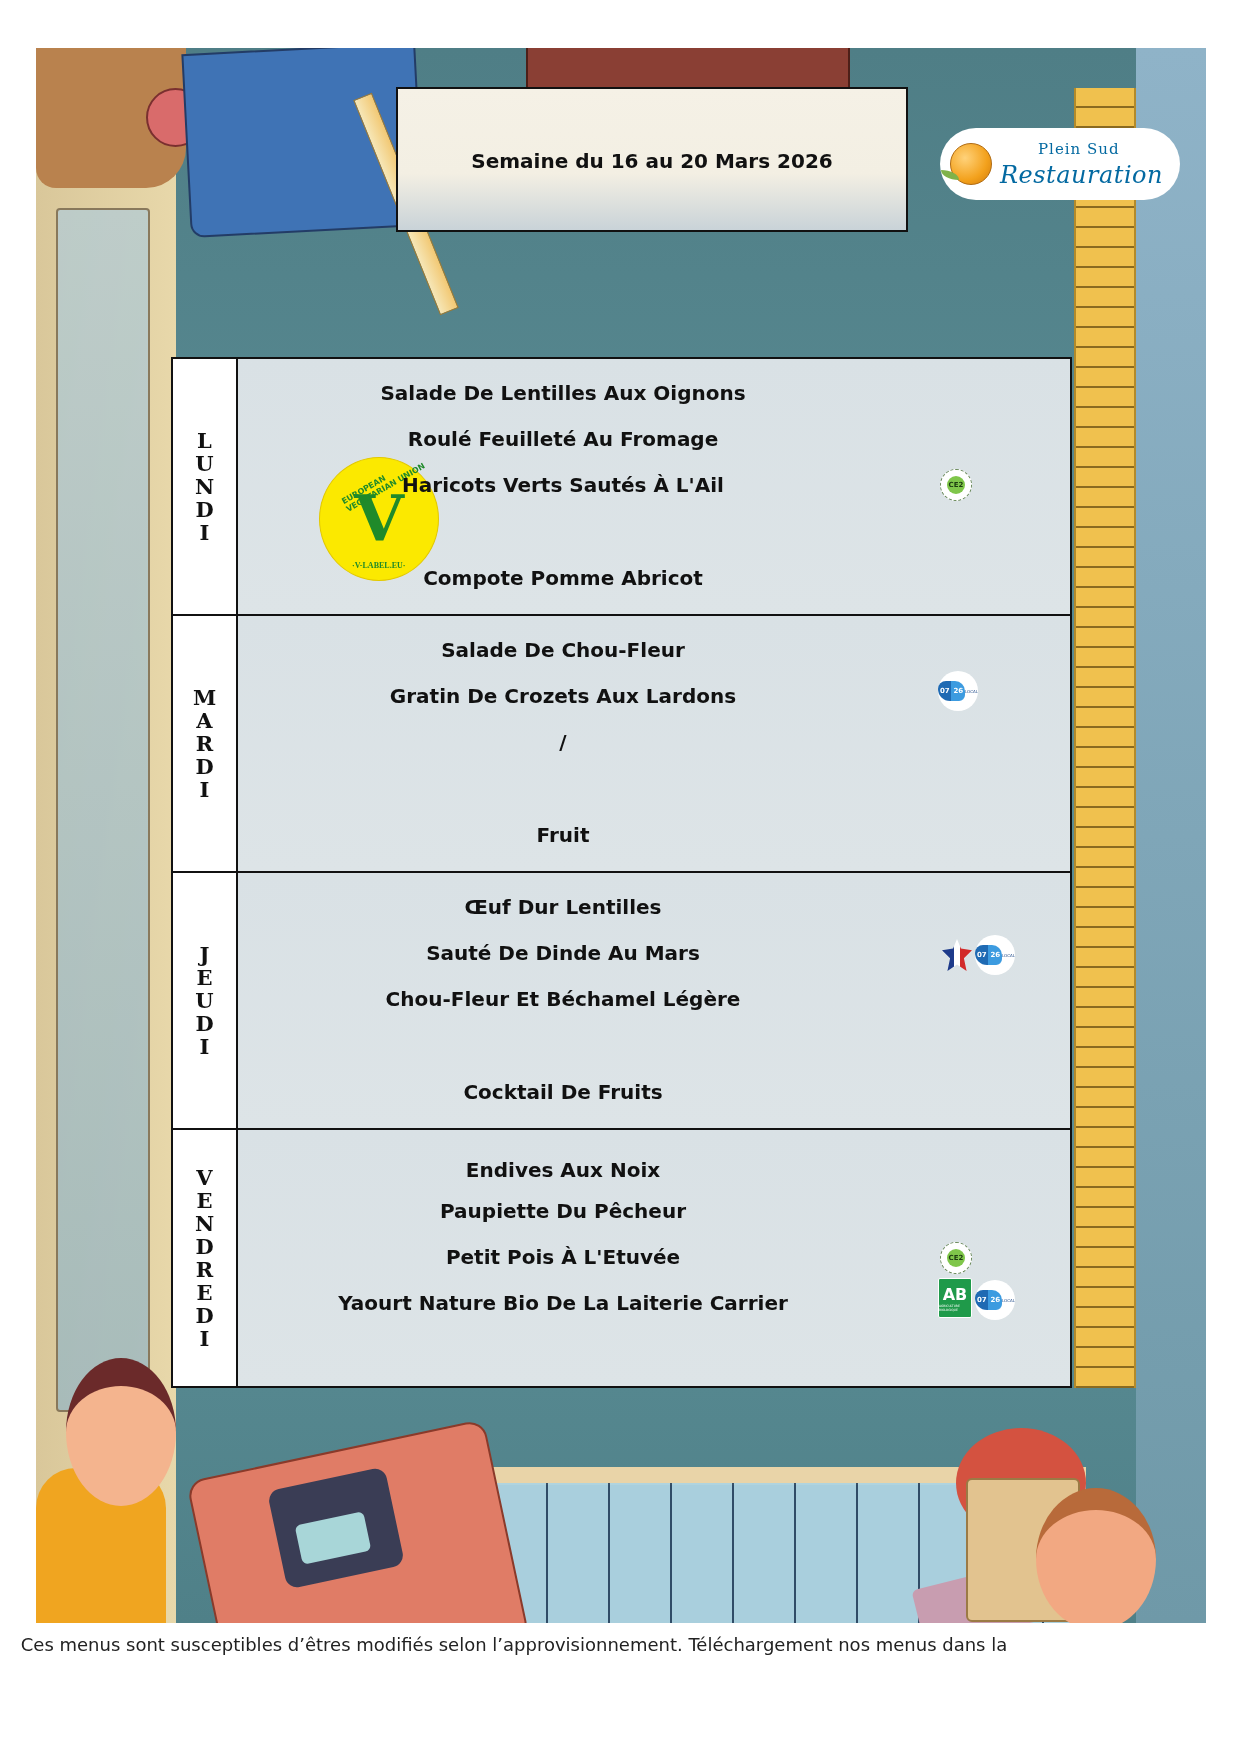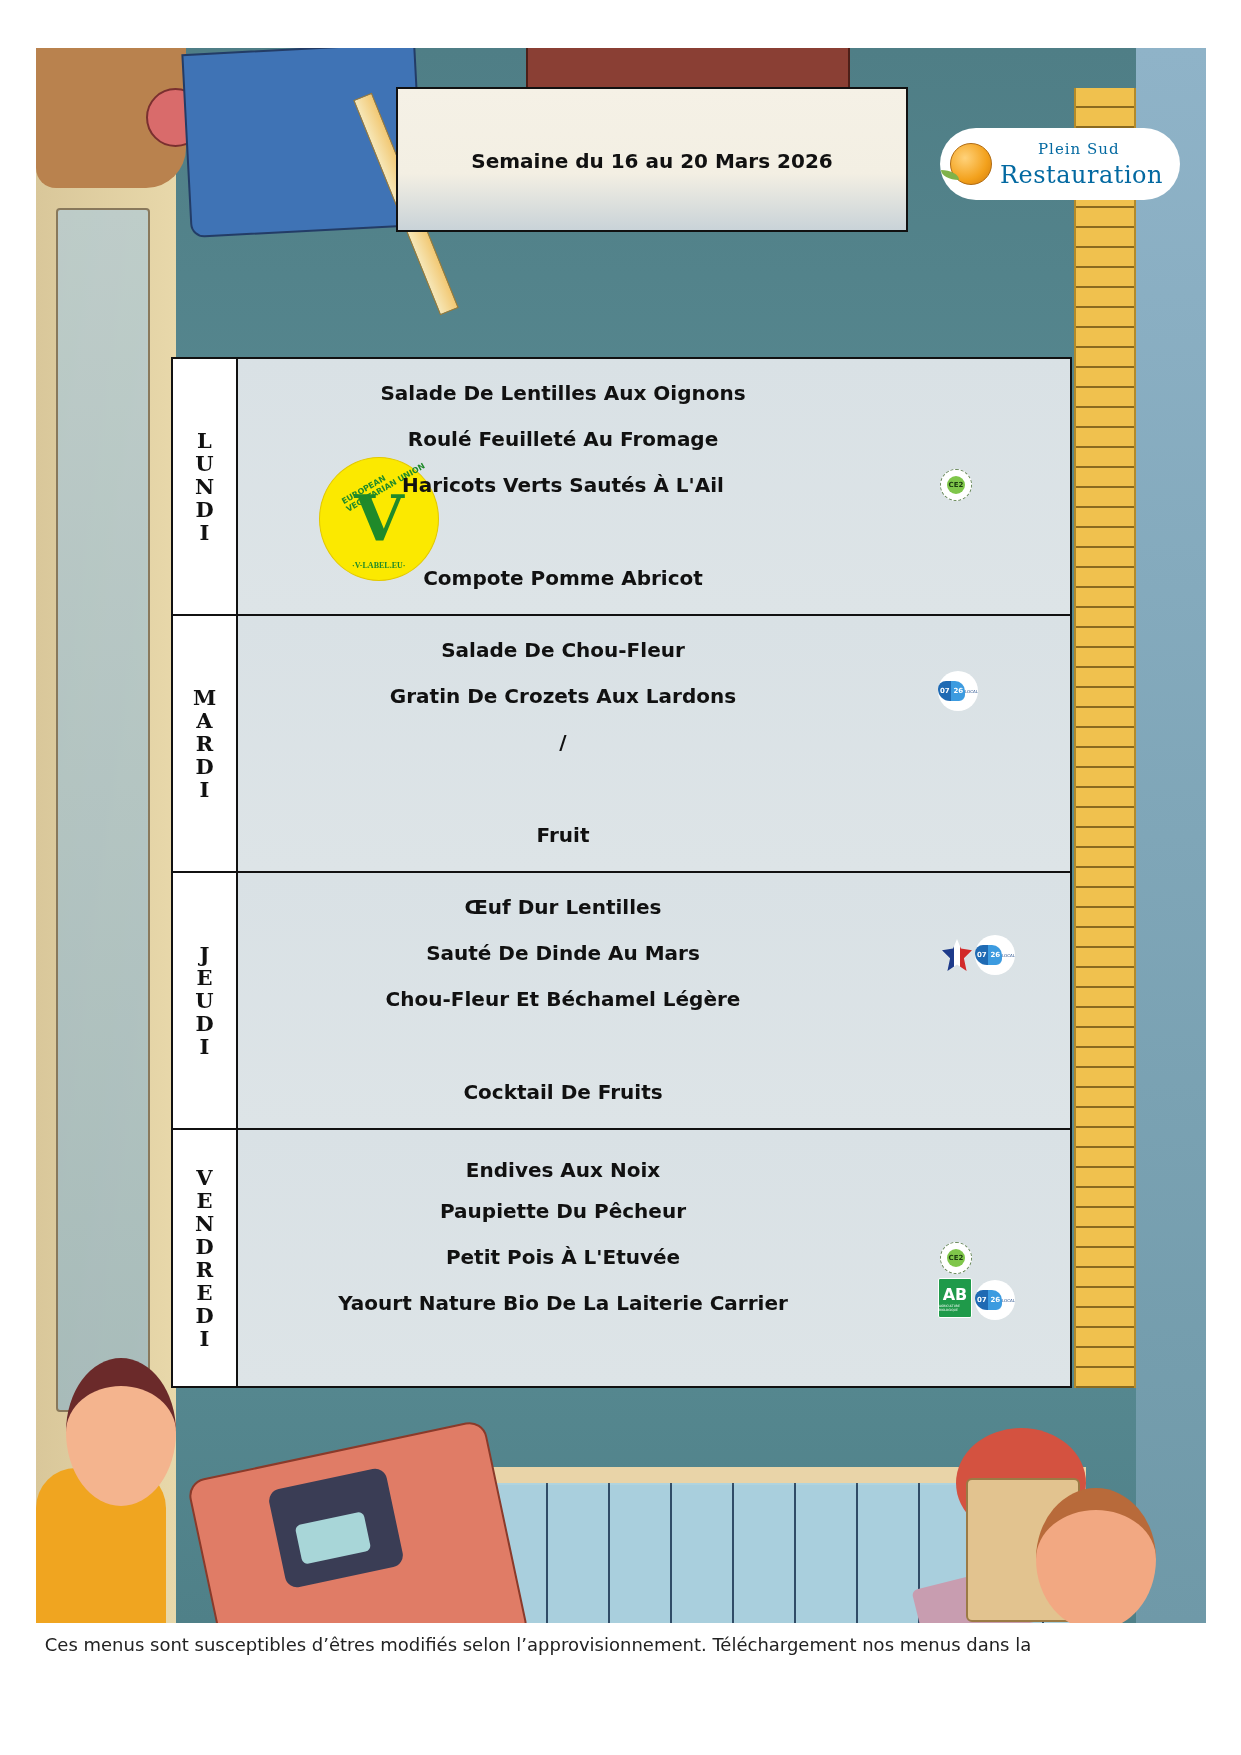--- a/index.html
+++ b/index.html
@@ -35,21 +35,21 @@
   .title-box { position: absolute; left: 396px; top: 87px; width: 512px; height: 145px; border: 2px solid #111;
     background: linear-gradient(180deg, #f5f1e6 0%, #f3efe3 60%, #c9d3d8 100%); box-sizing: border-box; }
   .title-text { position: absolute; left: 0; right: 0; top: 60px; text-align: center; font-family: "DejaVu Sans", sans-serif; font-weight: bold; font-size: 20px; color: #111; }
 
   
   .logo { position: absolute; left: 940px; top: 128px; width: 240px; height: 72px; background: #ffffff; border-radius: 36px; display: flex; align-items: center; padding-left: 10px; box-sizing: border-box; }
   .logo-orange { width: 40px; height: 40px; border-radius: 50%; background: radial-gradient(circle at 35% 35%, #ffd27a, #f3a11c 60%, #d07a0a); border: 1px solid #b06a10; position: relative; flex: none; }
   .logo-leaf { position: absolute; left: -10px; top: 26px; width: 18px; height: 10px; background: #7fb24a; border-radius: 0 100% 0 100%; }
   .logo-text { margin-left: 8px; color: #0369a1; font-family: "DejaVu Serif", serif; line-height: 1; }
   .logo-top { font-size: 15px; margin-left: 38px; letter-spacing: 1px; }
-  .logo-bottom { font-size: 24px; letter-spacing: 0.5px; margin-top: 6px; }
+  .logo-bottom { font-size: 24px; font-style: italic; letter-spacing: 0.5px; margin-top: 6px; }
 
   
   .menu { position: absolute; left: 171px; top: 357px; width: 901px; border: 2px solid #111; box-sizing: border-box; }
   .day-row { display: flex; height: 257px; border-bottom: 2px solid #111; box-sizing: border-box; }
   .day-row:last-child { border-bottom: none; height: 256px; }
   .day-label { width: 63px; background: #ffffff; border-right: 2px solid #111; flex: none; display: flex; align-items: center; justify-content: center; }
   .day-letters { display: flex; flex-direction: column; align-items: center; font-family: "DejaVu Serif", serif; font-weight: 900; font-size: 21px; line-height: 23px; color: #111; }
   .day-content { flex: 1; position: relative; background: linear-gradient(180deg, #d9e1e5, #dde4e7); }
   .dish-list { position: absolute; left: 0; width: 650px; text-align: center; }
   .dish { position: absolute; left: 0; right: 0; text-align: center; font-family: "DejaVu Sans", sans-serif; font-weight: bold; font-size: 20px; color: #111; white-space: nowrap; }
@@ -62,21 +62,21 @@
   .badge-local .map { width: 30px; height: 20px; background: linear-gradient(90deg,#1f6ab3 0 50%, #3c9be0 50% 100%); border-radius: 8px 10px 6px 12px; color: #fff; font-size: 7px; font-weight: bold; display: flex; align-items: center; justify-content: space-around; font-family: "DejaVu Sans", sans-serif; }
   .badge-local .lbl { font-size: 4px; color: #1f4a8a; margin-top: 1px; font-family: "DejaVu Sans", sans-serif; }
   .badge-vf { width: 30px; height: 32px; border-radius: 4px; background: linear-gradient(90deg,#1d3a8a 0 40%, #ffffff 40% 60%, #d22a2a 60% 100%); clip-path: polygon(50% 0, 63% 30%, 100% 35%, 73% 60%, 82% 100%, 50% 80%, 18% 100%, 27% 60%, 0 35%, 37% 30%); }
   .badge-ab { width: 34px; height: 40px; border-radius: 2px; background: #1f9a4a; border: 1px solid #fff; color: #fff; font-weight: bold; font-size: 16px; font-family: "DejaVu Sans", sans-serif; flex-direction: column; }
   .badge-ab small { font-size: 3px; font-weight: normal; }
 
   .vlabel { position: absolute; left: 81px; top: 98px; width: 118px; height: 122px; border-radius: 50%; background: #fbe900; border: 1px solid #e2c800; display: flex; align-items: center; justify-content: center; }
   .vlabel .v { font-family: "DejaVu Serif", serif; font-weight: bold; font-size: 64px; color: #1f8a2a; line-height: 1; }
   .vlabel .arc { position: absolute; font-size: 8px; color: #1f8a2a; font-weight: bold; font-family: "DejaVu Sans", sans-serif; }
 
-  .footer { position: absolute; left: 0; width: 1028px; top: 1632px; text-align: center; font-family: "DejaVu Sans", sans-serif; font-size: 18px; line-height: 26px; color: #222; padding-left: 24px; }
+  .footer { position: absolute; left: 0; width: 1028px; top: 1632px; text-align: center; font-family: "DejaVu Sans", sans-serif; font-size: 18px; line-height: 26px; color: #222; }
 </style>
 </head>
 <body>
 
 <div class="artboard">
   <div class="deco wall-left"></div>
   <div class="deco wall-left-inner"></div>
   <div class="deco right-edge"></div>
   <div class="deco ruler"></div>
   <div class="deco bag"></div>

